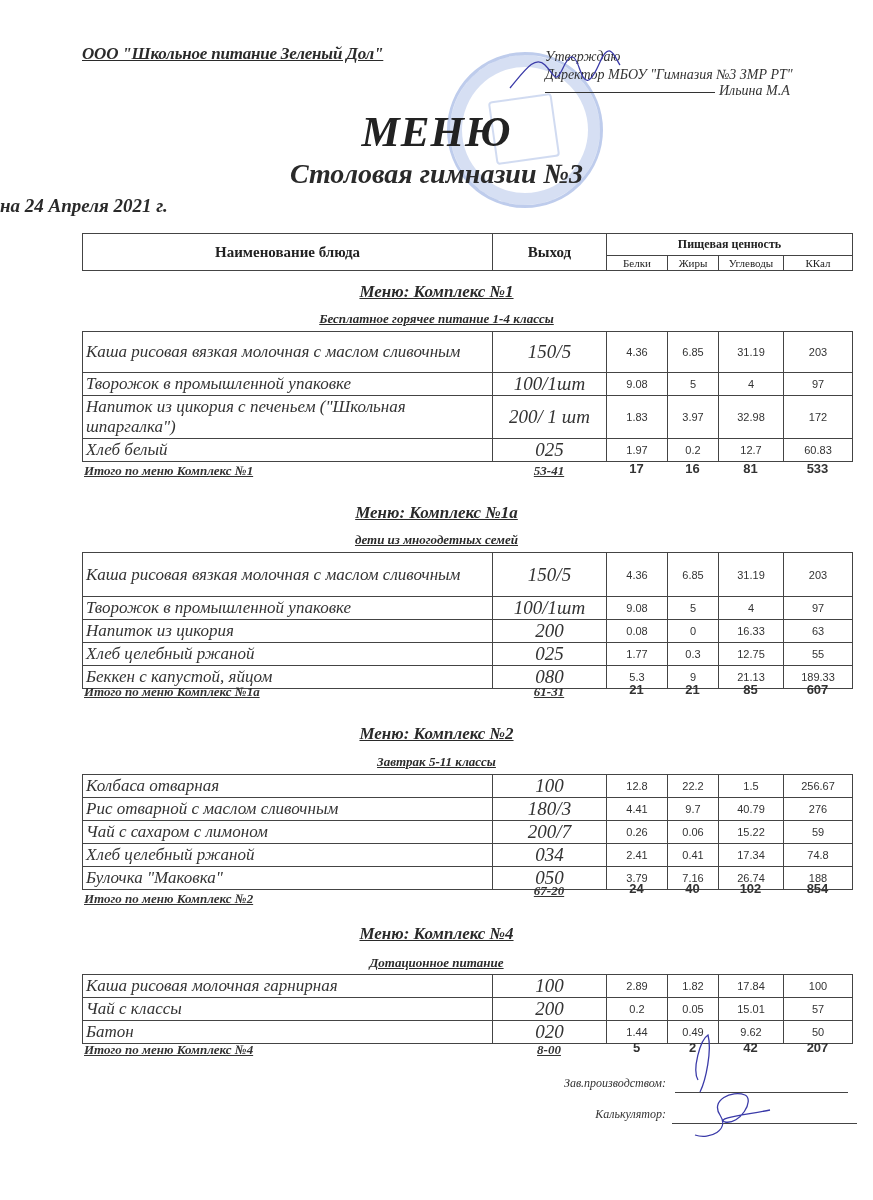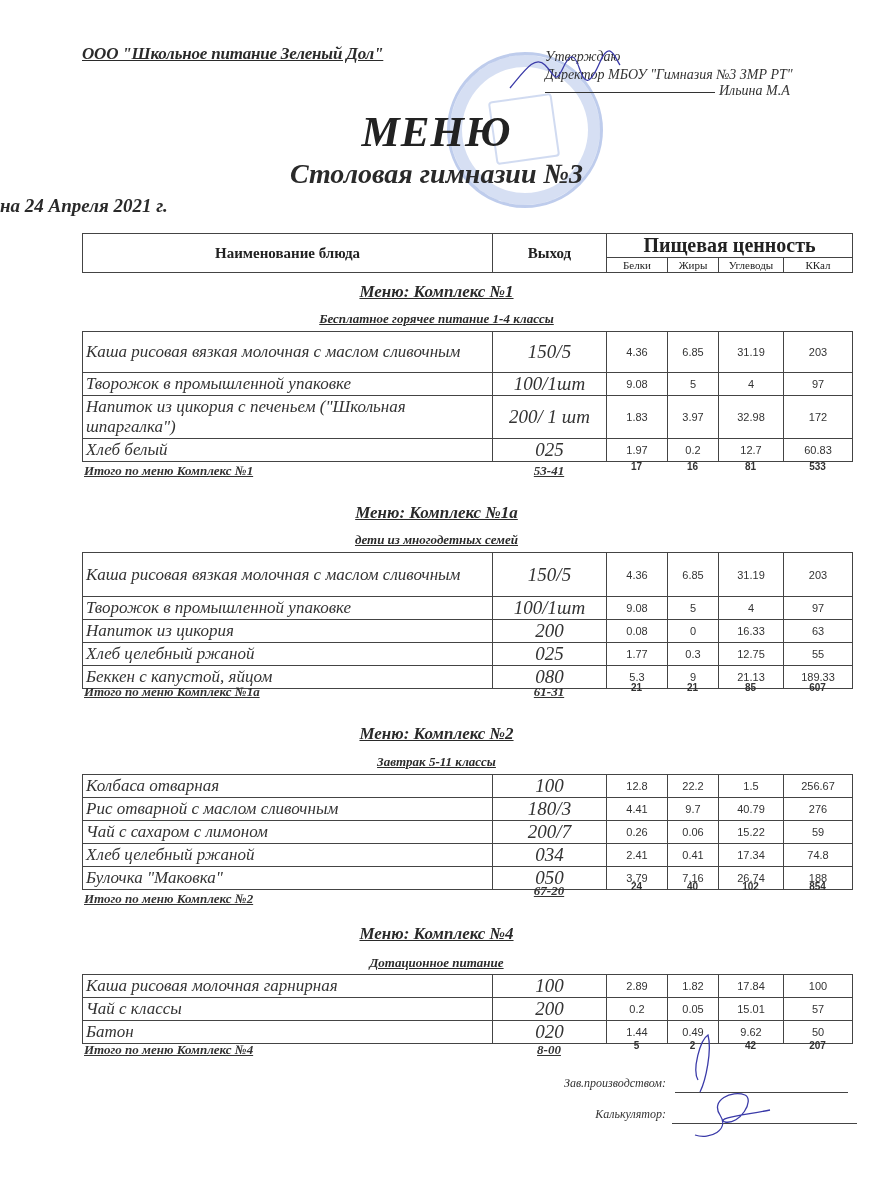--- a/index.html
+++ b/index.html
@@ -22,21 +22,21 @@
   td, th { border:1.5px solid #444; padding:0; }
   .hdr th { font-weight:bold; font-size:15px; font-family:"Liberation Serif", serif; color:#222; }
   .hdr .sub th { font-weight:normal; font-size:11px; height:14px; }
   td.name { font-style:italic; font-size:17px; padding-left:3px; line-height:20px; color:#333; font-family:"Liberation Serif", serif; }
   td.yield { font-style:italic; font-size:19px; text-align:center; color:#333; font-family:"Liberation Serif", serif; }
   td.num { font-family:"Liberation Sans", sans-serif; font-size:11px; text-align:center; color:#333; }
   .sec-title { left:0; width:873px; text-align:center; font-size:17px; font-weight:bold; font-style:italic; text-decoration:underline; color:#2a2a2a; }
   .sec-sub { left:0; width:873px; text-align:center; font-size:13px; font-weight:bold; font-style:italic; text-decoration:underline; color:#2a2a2a; }
   .total-label { left:84px; font-size:13px; font-weight:bold; font-style:italic; text-decoration:underline; color:#333; }
   .total-yield { width:114px; left:492px; text-align:center; font-size:13px; font-weight:bold; font-style:italic; text-decoration:underline; color:#333; }
-  .total-num { font-family:"Liberation Sans", sans-serif; font-size:10px; font-weight:bold; text-align:center; color:#333; }
+  .total-num { font-family:"Liberation Sans", sans-serif; font-size:13px; font-weight:bold; text-align:center; color:#333; }
   .foot-label { font-size:12px; font-style:italic; color:#333; text-align:right; width:200px; }
   .foot-line { border-bottom:1.5px solid #444; }
   .sig { stroke:#3a3aa8; fill:none; stroke-width:1.3; }
 </style>
 </head>
 <body>
 
 <div class="abs org">ООО "Школьное питание Зеленый Дол"</div>
 
 <div class="abs stamp"></div>
@@ -63,21 +63,21 @@
       <col style="width:114px">
       <col style="width:61px">
       <col style="width:51px">
       <col style="width:65px">
       <col style="width:69px">
     </colgroup>
   <tbody>
       <tr style="height:22px;">
     <th rowspan="2">Наименование блюда</th>
     <th rowspan="2">Выход</th>
-    <th colspan="4" style="font-size:20px;margin-left:35px;">Пищевая ценность</th>
+    <th colspan="4" style="font-size:12px;margin-left:35px;">Пищевая ценность</th>
   </tr>
   <tr class="sub">
     <th>Белки</th>
     <th>Жиры</th>
     <th>Углеводы</th>
     <th>ККал</th>
   </tr>
 </tbody>
   </table>
 

